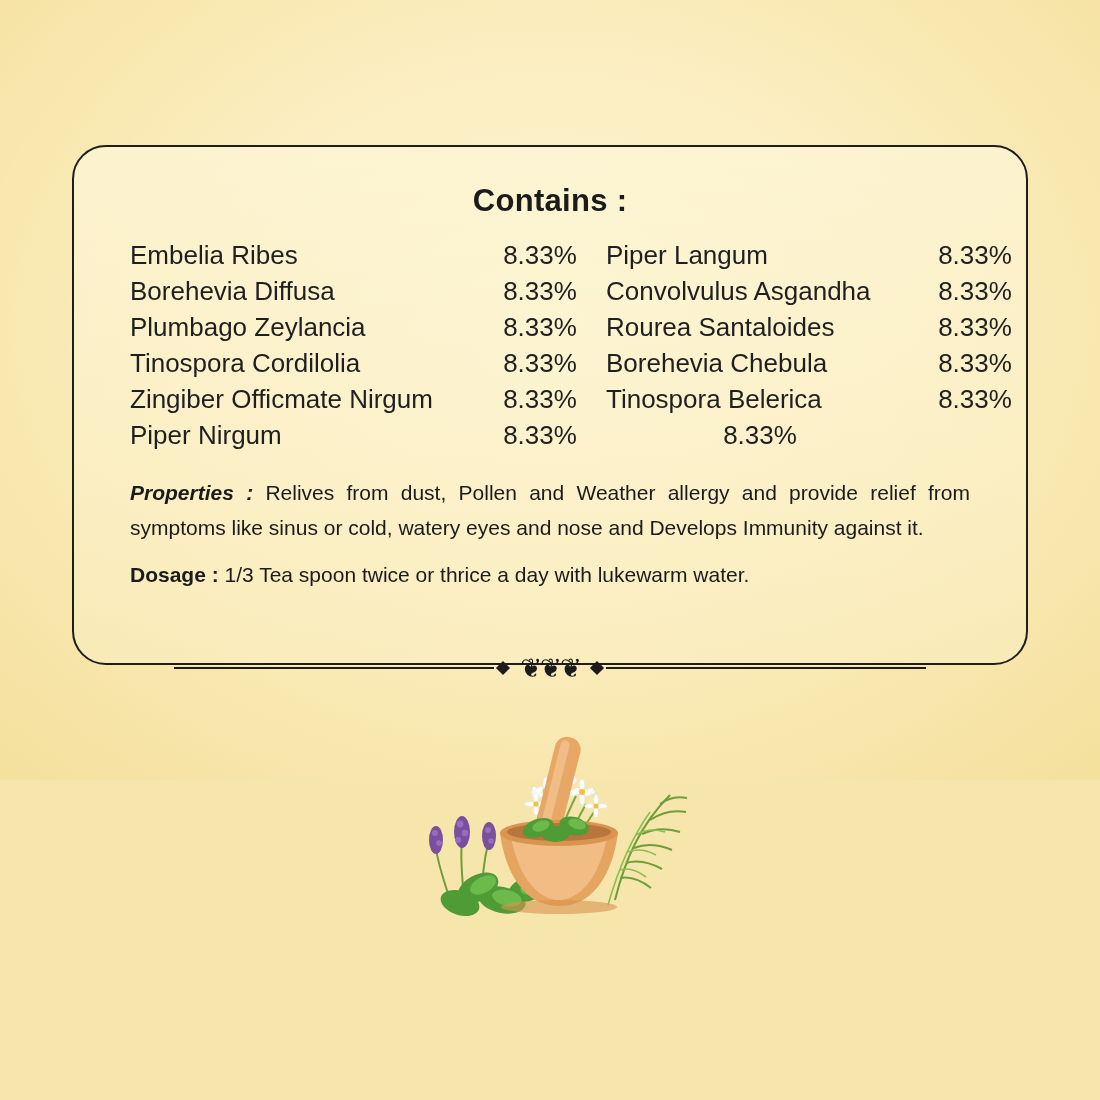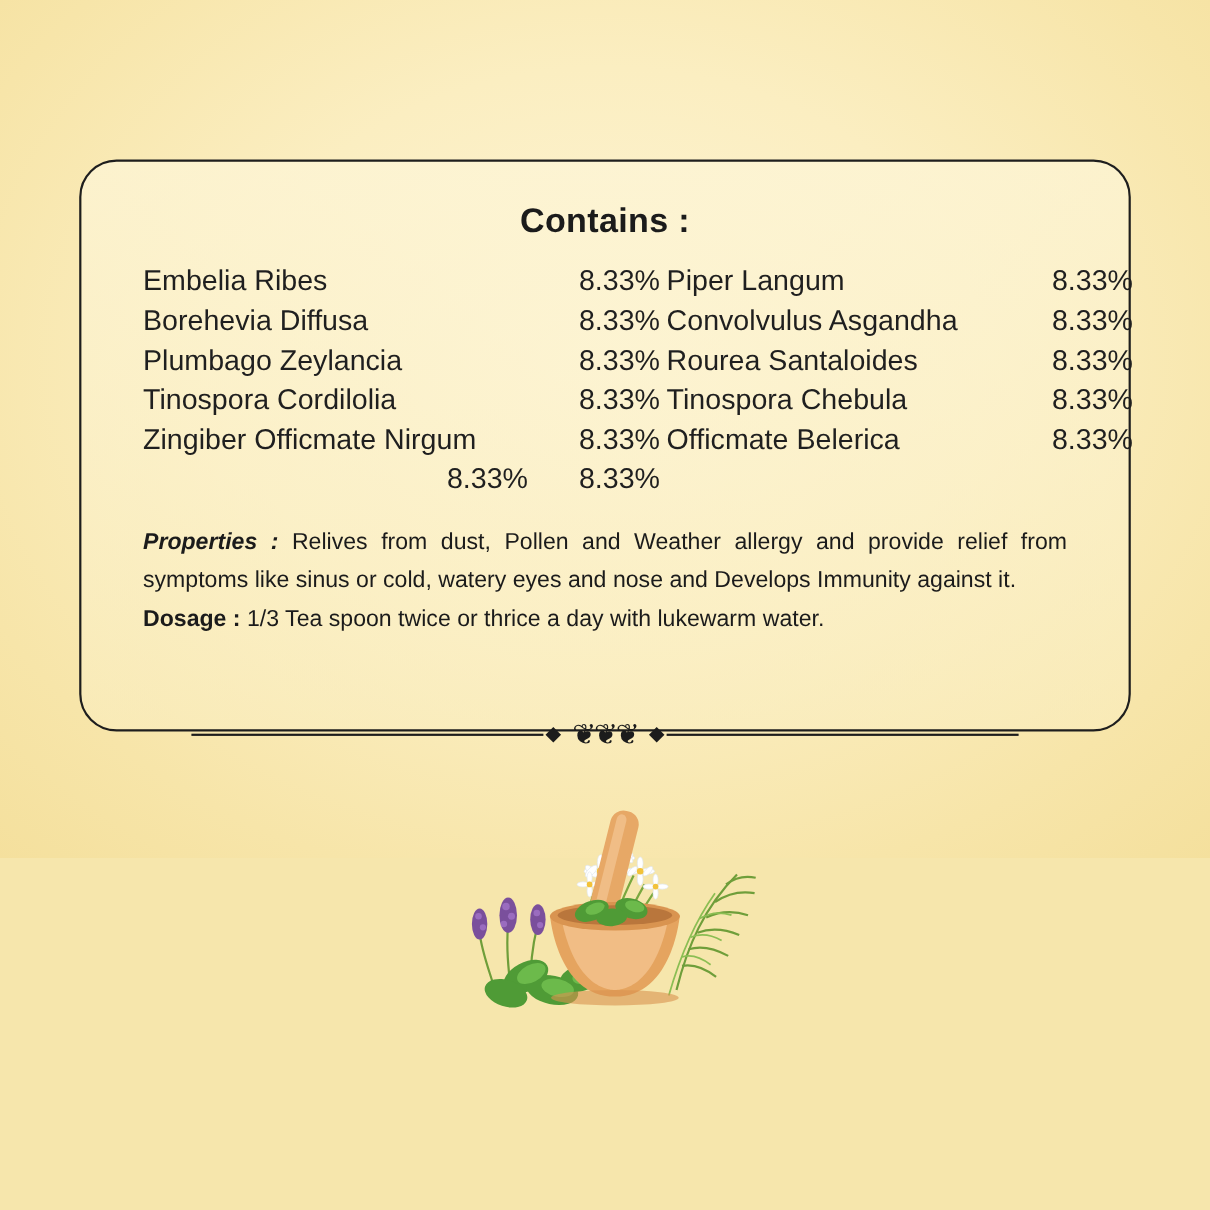--- a/index.html
+++ b/index.html
@@ -44,33 +44,33 @@
     grid-template-columns: 350px 120px 320px 110px;
     row-gap: 0px;
     font-size: 26px;
     color: #1f1f1f;
   }
   .ing-grid > div {
     line-height: 36px;
     white-space: nowrap;
   }
   .ing-name { text-align: left; }
-  .ing-pct  { text-align: right; }
+  .ing-pct  { text-align: center; }
   .ing-name.right-col { padding-left: 6px; }
 
   
   .body-block {
     margin-top: 22px;
     font-size: 21px;
     color: #1b1b1b;
     line-height: 35px;
   }
   .para { text-align: justify; text-justify: inter-word; }
   .para b { font-weight: bold; font-style: italic; }
-  .dosage { margin-top: 0; }
+  .dosage { margin-top: 12px; }
 
   
   .divider {
     position: absolute;
     left: 0; right: 0;
     top: 648px;
     height: 40px;
     display: flex;
     align-items: center;
     justify-content: center;
@@ -124,28 +124,29 @@
       <div class="ing-name right-col">Convolvulus Asgandha</div>
       <div class="ing-pct">8.33%</div>
 
       <div class="ing-name">Plumbago Zeylancia</div>
       <div class="ing-pct">8.33%</div>
       <div class="ing-name right-col">Rourea Santaloides</div>
       <div class="ing-pct">8.33%</div>
 
       <div class="ing-name">Tinospora Cordilolia</div>
       <div class="ing-pct">8.33%</div>
-      <div class="ing-name right-col">Tinospora Chebula</div>
+      <div class="ing-name right-col">Borehevia Chebula</div>
       <div class="ing-pct">8.33%</div>
 
       <div class="ing-name">Zingiber Officmate Nirgum</div>
       <div class="ing-pct">8.33%</div>
-      <div class="ing-name right-col">Officmate Belerica</div>
-      <div class="ing-pct">8.33%</div>
-
+      <div class="ing-name right-col">Tinospora Belerica</div>
+      <div class="ing-pct">8.33%</div>
+
+      <div class="ing-name">Piper Nirgum</div>
       <div class="ing-pct">8.33%</div>
       <div class="ing-pct">8.33%</div>
     </div>
 
     <div class="body-block">
       <div class="para"><b>Properties :</b> <span>Relives from dust, Pollen and Weather allergy and provide relief from symptoms like sinus or cold, watery eyes and nose and Develops Immunity against it.</span></div>
       <div class="dosage"><b>Dosage :</b> <span>1/3 Tea spoon twice or thrice a day with lukewarm water.</span></div>
     </div>
   </div>
 

